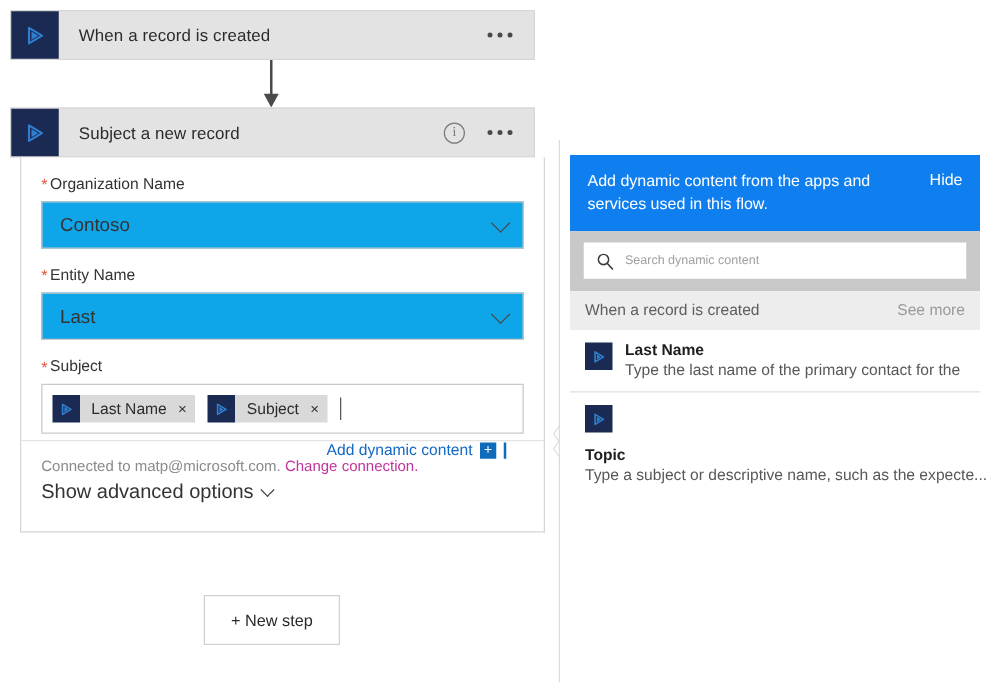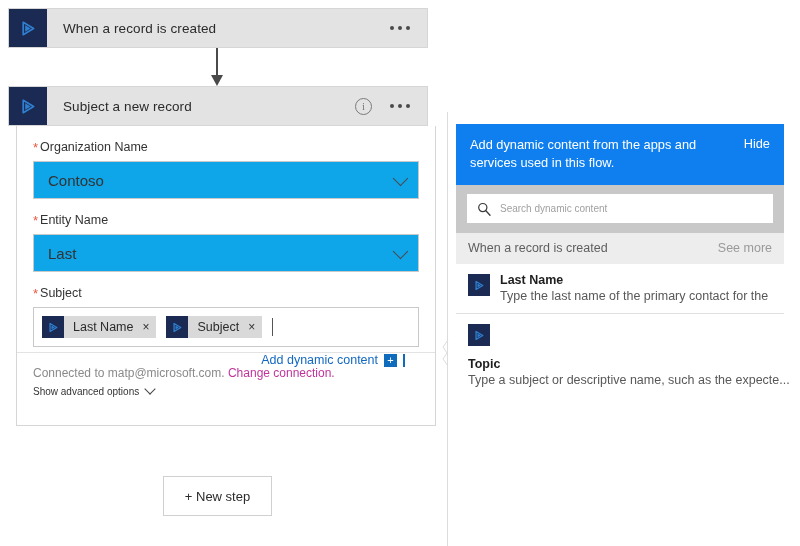--- a/index.html
+++ b/index.html
@@ -81,21 +81,21 @@
   .token .tk-x { font-size: 12px; color: #333; cursor: pointer; line-height: 1; }
   .caret-bar { width: 1px; height: 18px; background: #555; }
 
   .add-dyn-row { display: flex; justify-content: flex-end; align-items: flex-end;
                  gap: 6px; padding: 6px 14px 0 0; }
   .add-dyn-link { font-size: 12.5px; color: #1268c3; cursor: pointer; }
   .add-dyn-badge { width: 13px; height: 13px; background: #0f6cbd; color: #fff;
                    font-size: 11px; line-height: 12px; text-align: center; }
   .add-dyn-bar { width: 2px; height: 13px; background: #0f6cbd; }
 
-  .adv-row { display: flex; align-items: center; gap: 7px; padding: 0 0 0 16px; font-size: 10px; color: #333; }
+  .adv-row { display: flex; align-items: center; gap: 7px; padding: 0 0 0 16px; font-size: 16px; color: #333; }
   .chev-sm { width: 8px; height: 8px; border-right: 1.4px solid #444; border-bottom: 1.4px solid #444;
              transform: rotate(45deg); margin-bottom: 4px; }
 
   .card-divider { height: 1px; background: #e3e3e3; margin: 0 0 0 0; }
   .conn-row { font-size: 12px; color: #8a8a8a; padding: 13px 0 0 16px; }
   .conn-link { color: #c2349c; cursor: pointer; }
 
   
   #new-step {
     position: absolute; left: 163px; top: 476px; width: 109px; height: 40px;

